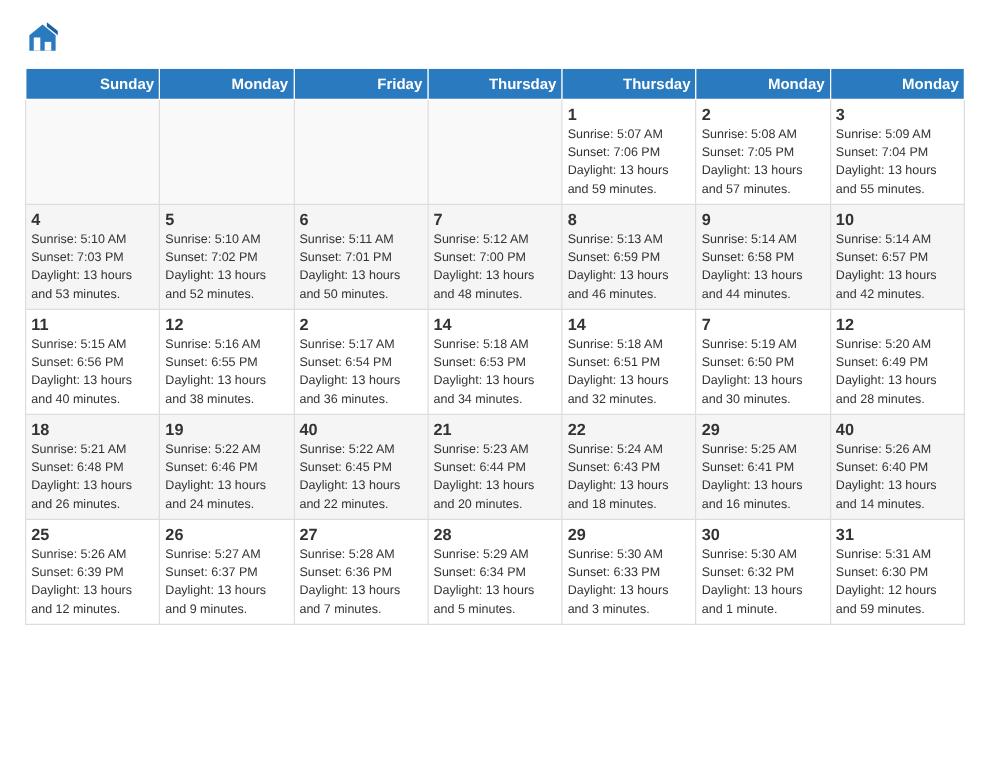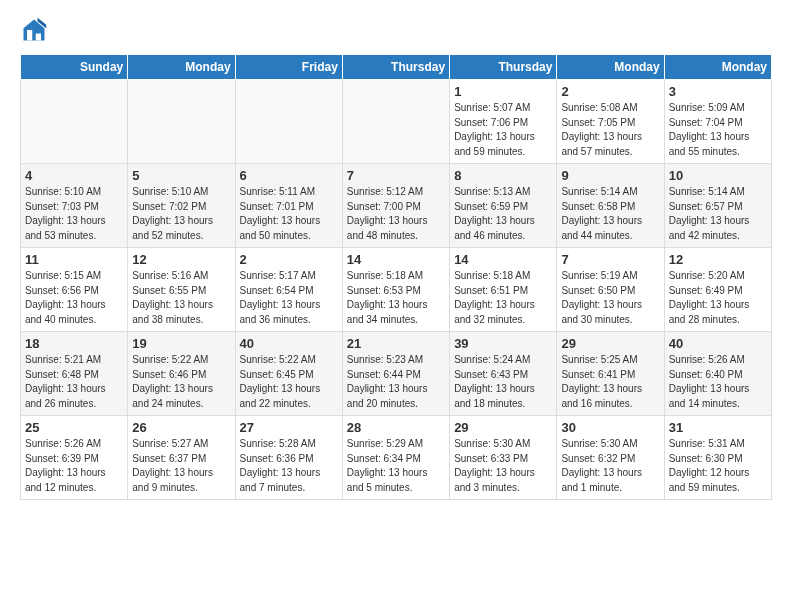--- a/index.html
+++ b/index.html
@@ -217,21 +217,21 @@
           </td>
           <td>
             <span class="day-num">40</span>
             <div class="day-info">Sunrise: 5:22 AM<br>Sunset: 6:45 PM<br>Daylight: 13 hours<br>and 22 minutes.</div>
           </td>
           <td>
             <span class="day-num">21</span>
             <div class="day-info">Sunrise: 5:23 AM<br>Sunset: 6:44 PM<br>Daylight: 13 hours<br>and 20 minutes.</div>
           </td>
           <td>
-            <span class="day-num">39</span>
+            <span class="day-num">22</span>
             <div class="day-info">Sunrise: 5:24 AM<br>Sunset: 6:43 PM<br>Daylight: 13 hours<br>and 18 minutes.</div>
           </td>
           <td>
             <span class="day-num">29</span>
             <div class="day-info">Sunrise: 5:25 AM<br>Sunset: 6:41 PM<br>Daylight: 13 hours<br>and 16 minutes.</div>
           </td>
           <td>
             <span class="day-num">40</span>
             <div class="day-info">Sunrise: 5:26 AM<br>Sunset: 6:40 PM<br>Daylight: 13 hours<br>and 14 minutes.</div>
           </td>

